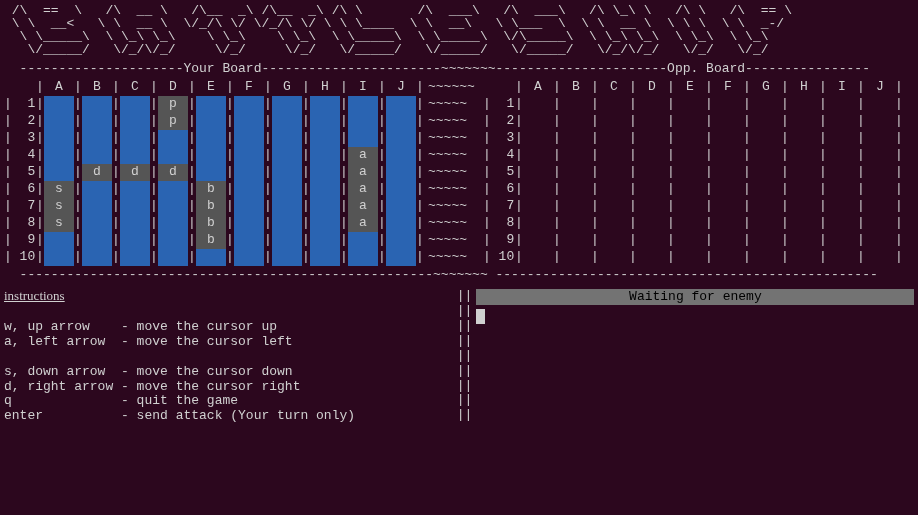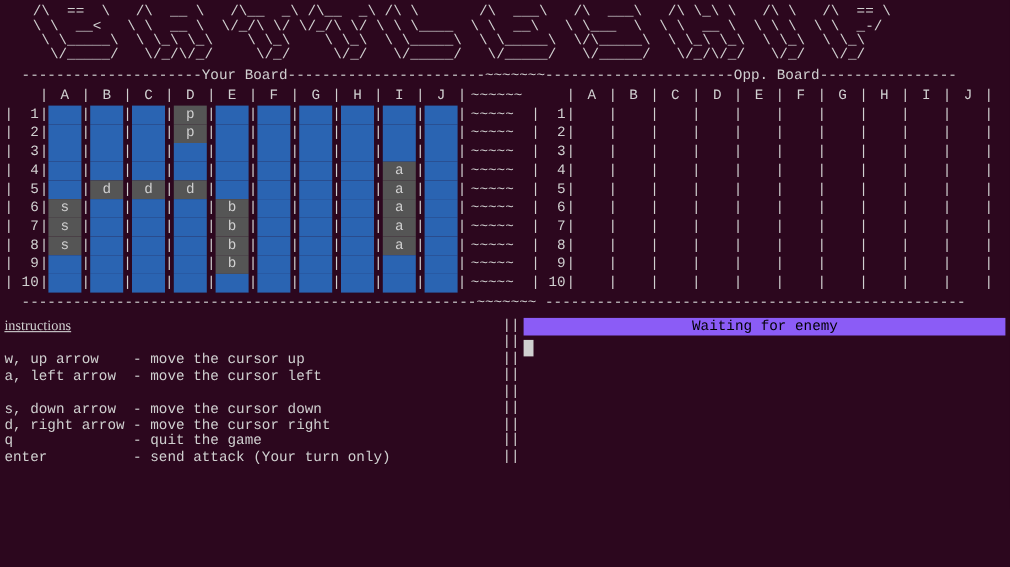--- a/index.html
+++ b/index.html
@@ -14,21 +14,20 @@
     height: 515px;
     box-sizing: border-box;
     overflow: hidden;
   }
   .ascii-banner {
     white-space: pre;
     color: #d0d0d0;
     font-size: 13px;
     line-height: 1.0;
     letter-spacing: 0px;
-    margin-left: 18px;
   }
   .divider-row {
     display: flex;
     margin-top: 6px;
     white-space: pre;
   }
   .boards-wrap {
     display: flex;
     margin-top: 2px;
   }
@@ -98,21 +97,21 @@
   }
   .center-pipes {
     width: 30px;
     white-space: pre;
   }
   .right-panel {
     flex: 1;
     padding-left: 4px;
   }
   .status-bar {
-    background: #8b5cf6;
+    background: #737373;
     color: #000;
     padding: 0 4px;
     text-align: center;
     width: 430px;
     height: 16px;
     line-height: 16px;
   }
   .cursor-block {
     display: inline-block;
     width: 9px;

